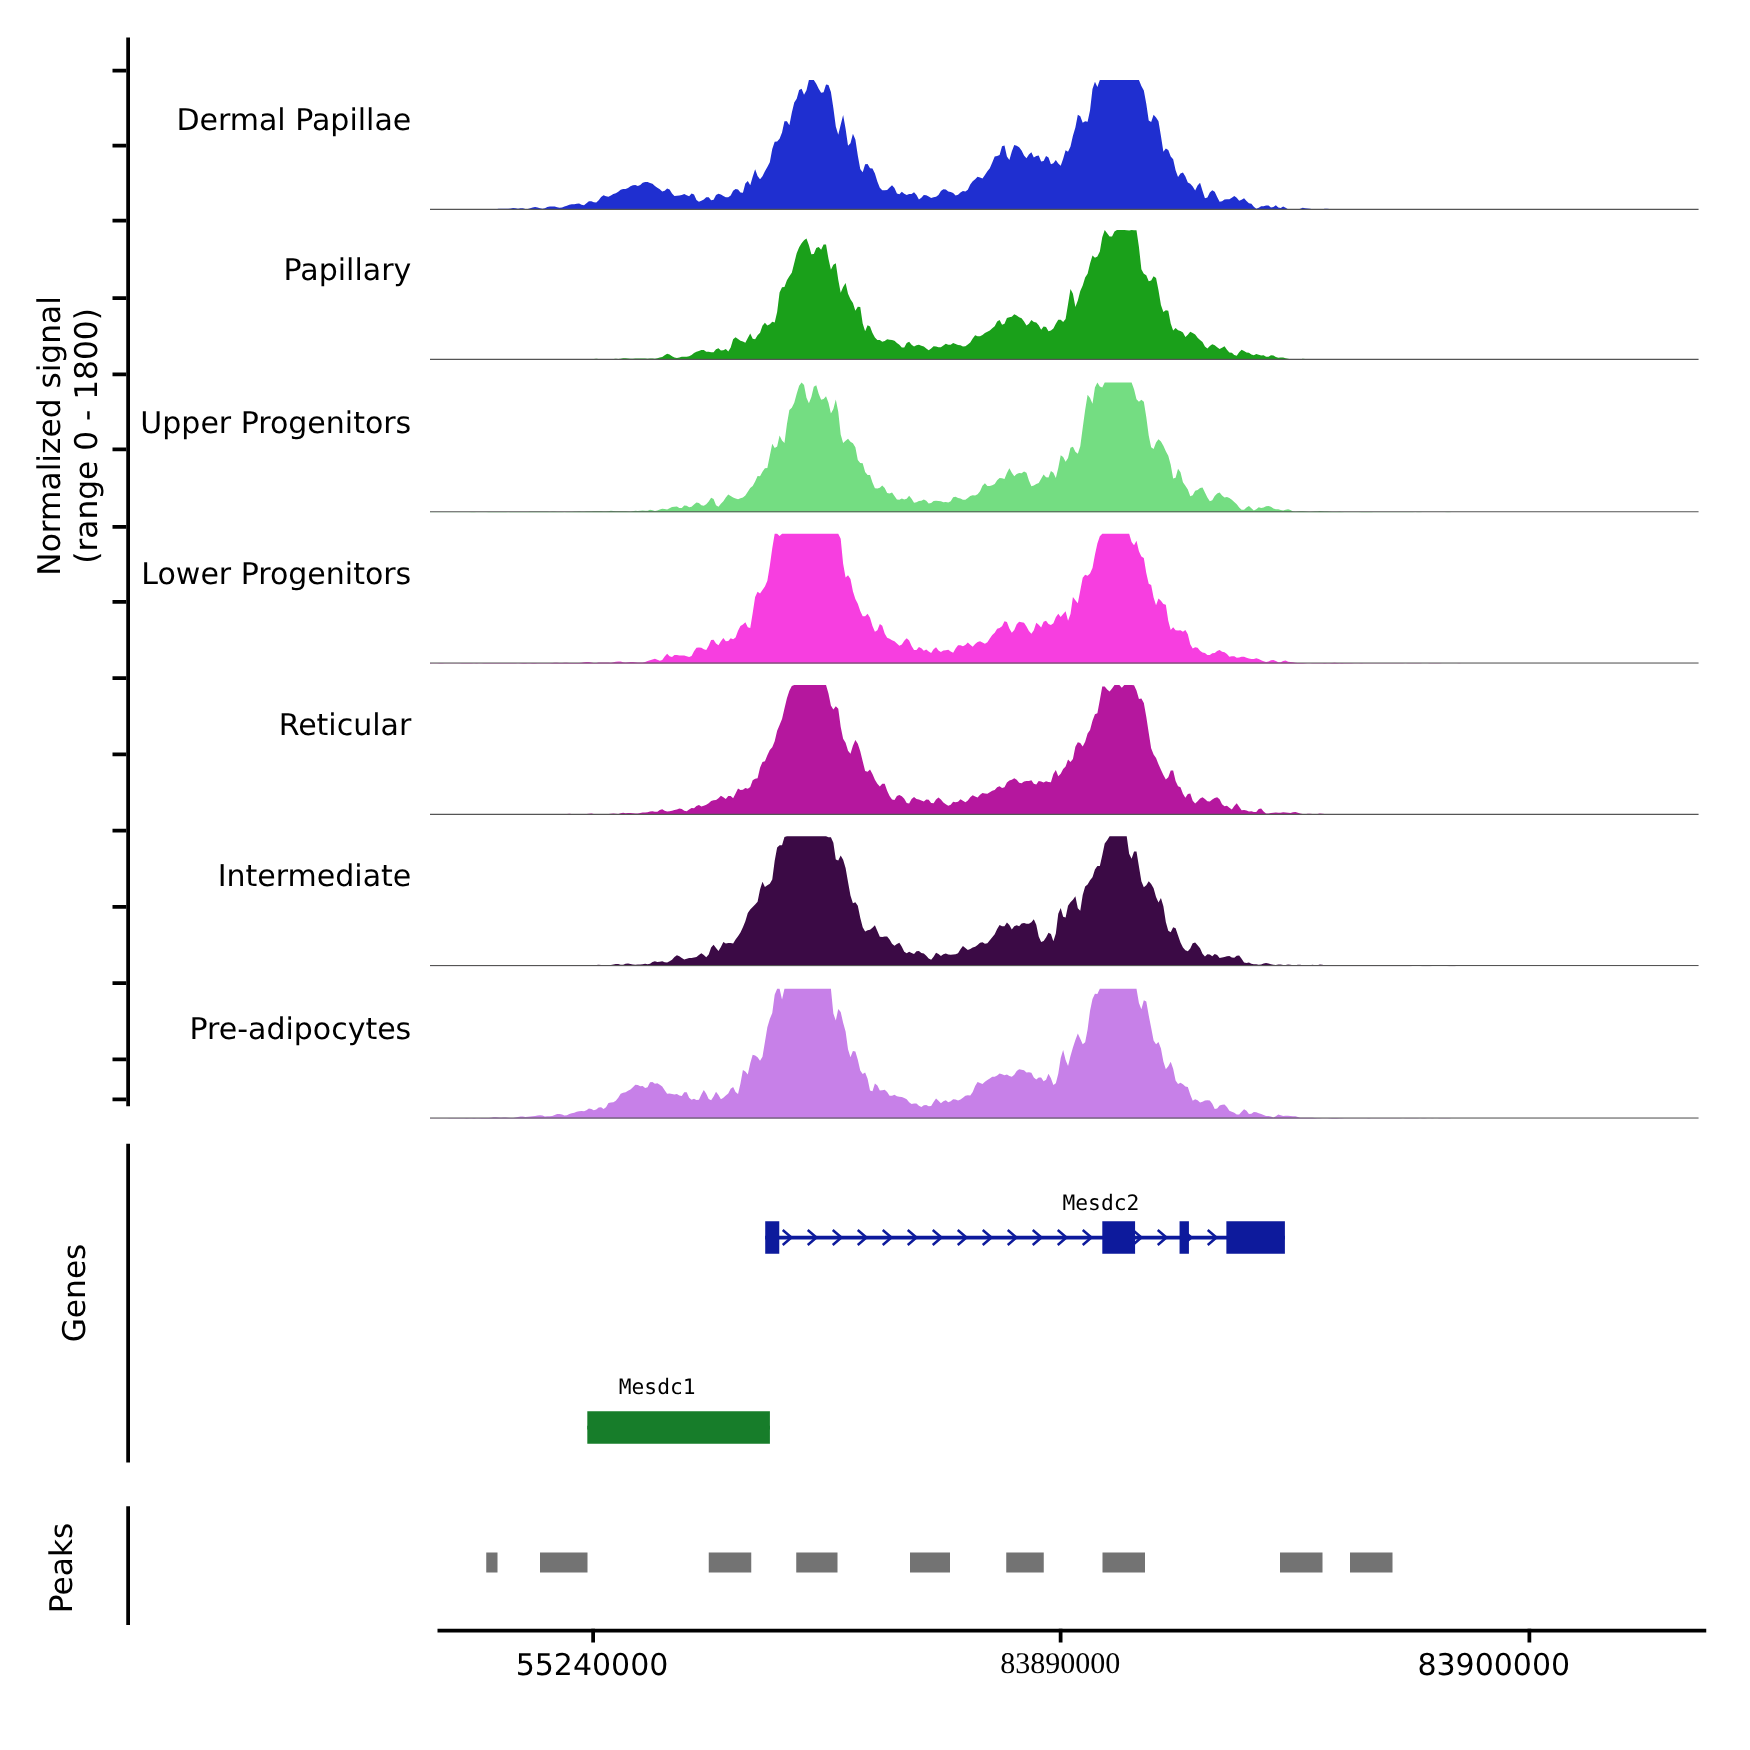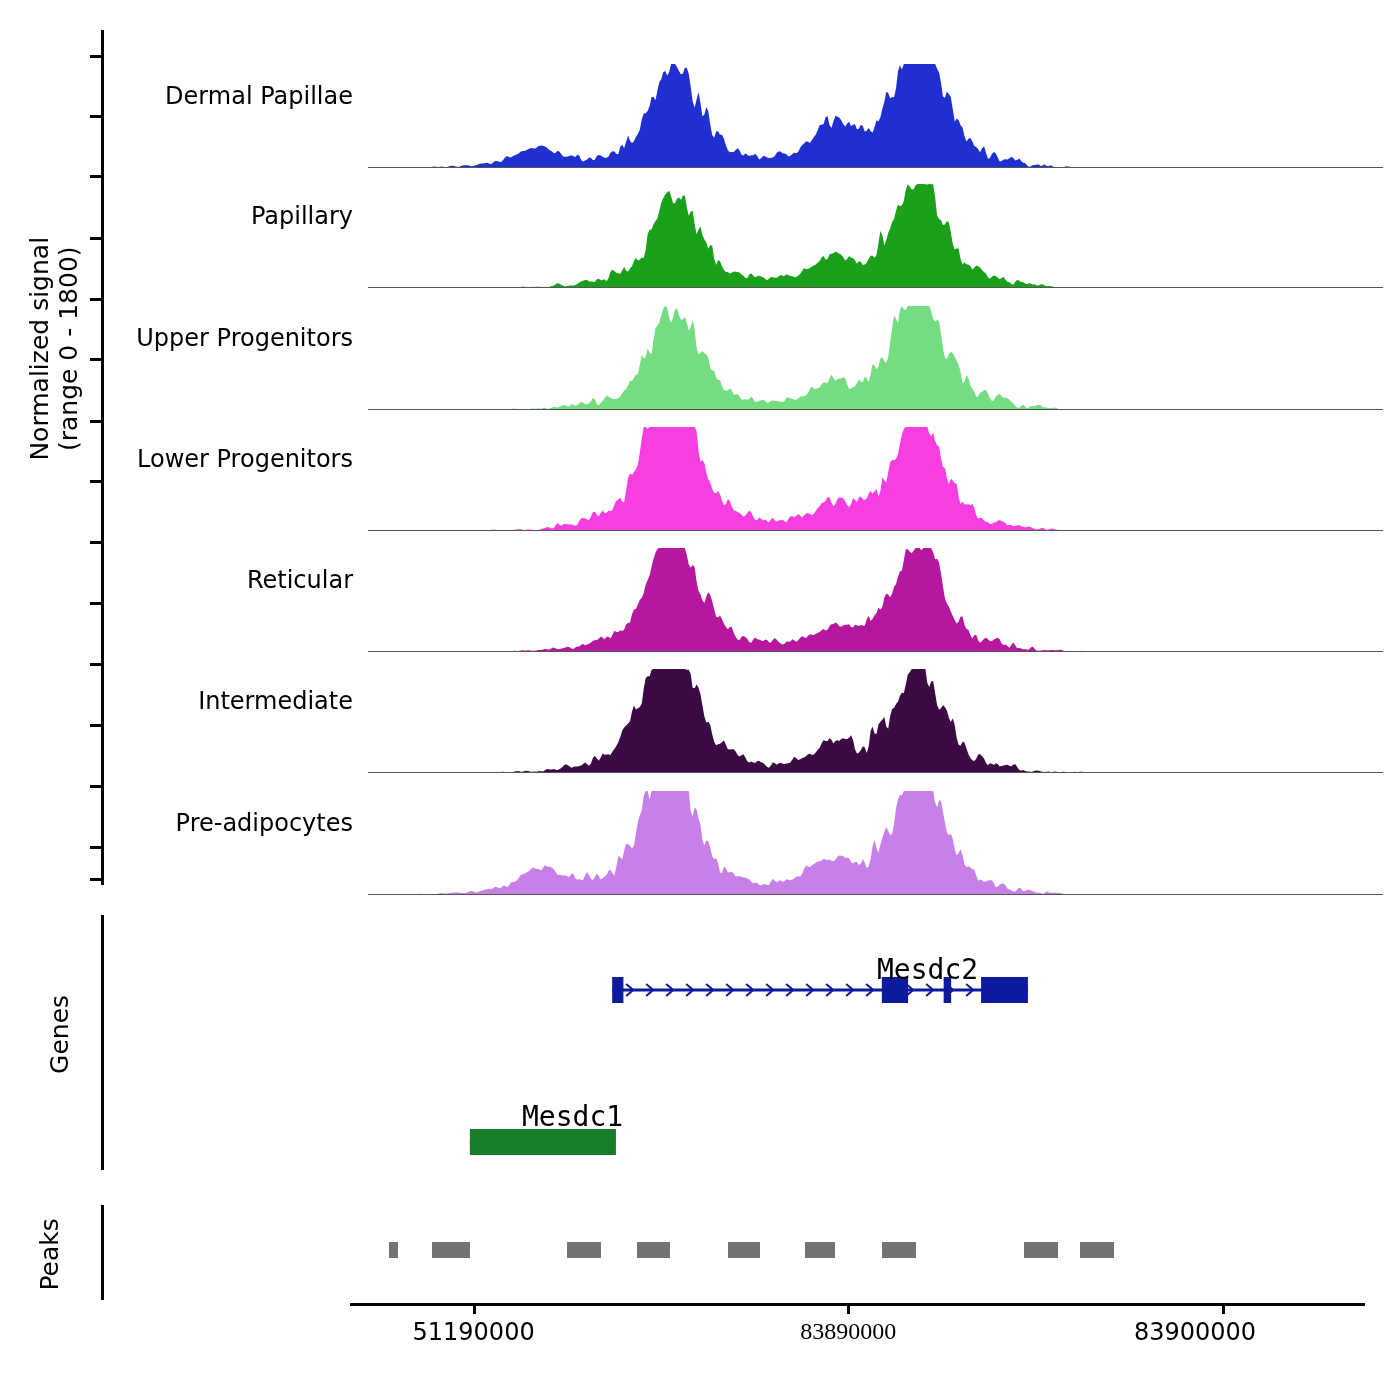--- a/index.html
+++ b/index.html
@@ -48,21 +48,21 @@
   .tick {
     position: absolute;
     background: #000000;
     height: 3px;
     width: 11px;
   }
 
   
   .track {
     position: absolute;
-    left: 368px;
+    left: 344px;
     width: 1015px;
     height: 108px;
   }
   .track-label {
     position: absolute;
     right: 1030px;
     white-space: nowrap;
     font-size: 24px;
     text-align: right;
     width: 400px;
@@ -72,24 +72,23 @@
   
   .genes-area {
     position: absolute;
     left: 350px;
     top: 905px;
     width: 1015px;
     height: 270px;
   }
   .gene-name {
     position: absolute;
-    font-size: 28px;
+    font-size: 17px;
     font-family: "DejaVu Sans Mono", monospace;
     white-space: nowrap;
-    margin-left: 27px;
   }
 
   
   .peaks-area {
     position: absolute;
     left: 350px;
     top: 1200px;
     width: 1015px;
     height: 100px;
   }
@@ -255,18 +254,18 @@
       <div class="peak" style="left: 286.522px; width: 33.7085px;"></div>
       <div class="peak" style="left: 378.284px; width: 31.8358px;"></div>
       <div class="peak" style="left: 455.065px; width: 29.9631px;"></div>
       <div class="peak" style="left: 531.845px; width: 33.7085px;"></div>
       <div class="peak" style="left: 674.17px; width: 33.7085px;"></div>
       <div class="peak" style="left: 730.351px; width: 33.7085px;"></div>
     </div>
 
   <div class="xaxis-line"></div>
 <div class="xtick" style="left: 472.598px;"></div>
-    <div class="xticklabel" style="left: 473.598px;">51190000</div>
+    <div class="xticklabel" style="left: 473.598px;">55240000</div>
     <div class="xtick" style="left: 847.137px;"></div>
     <div class="xticklabel" style="left: 848.137px; font-family: Liberation Serif, serif;">83890000</div>
     <div class="xtick" style="left: 1221.68px;"></div>
     <div class="xticklabel" style="left: 1195px;">83900000</div>
   </div>
 
 </body></html>

